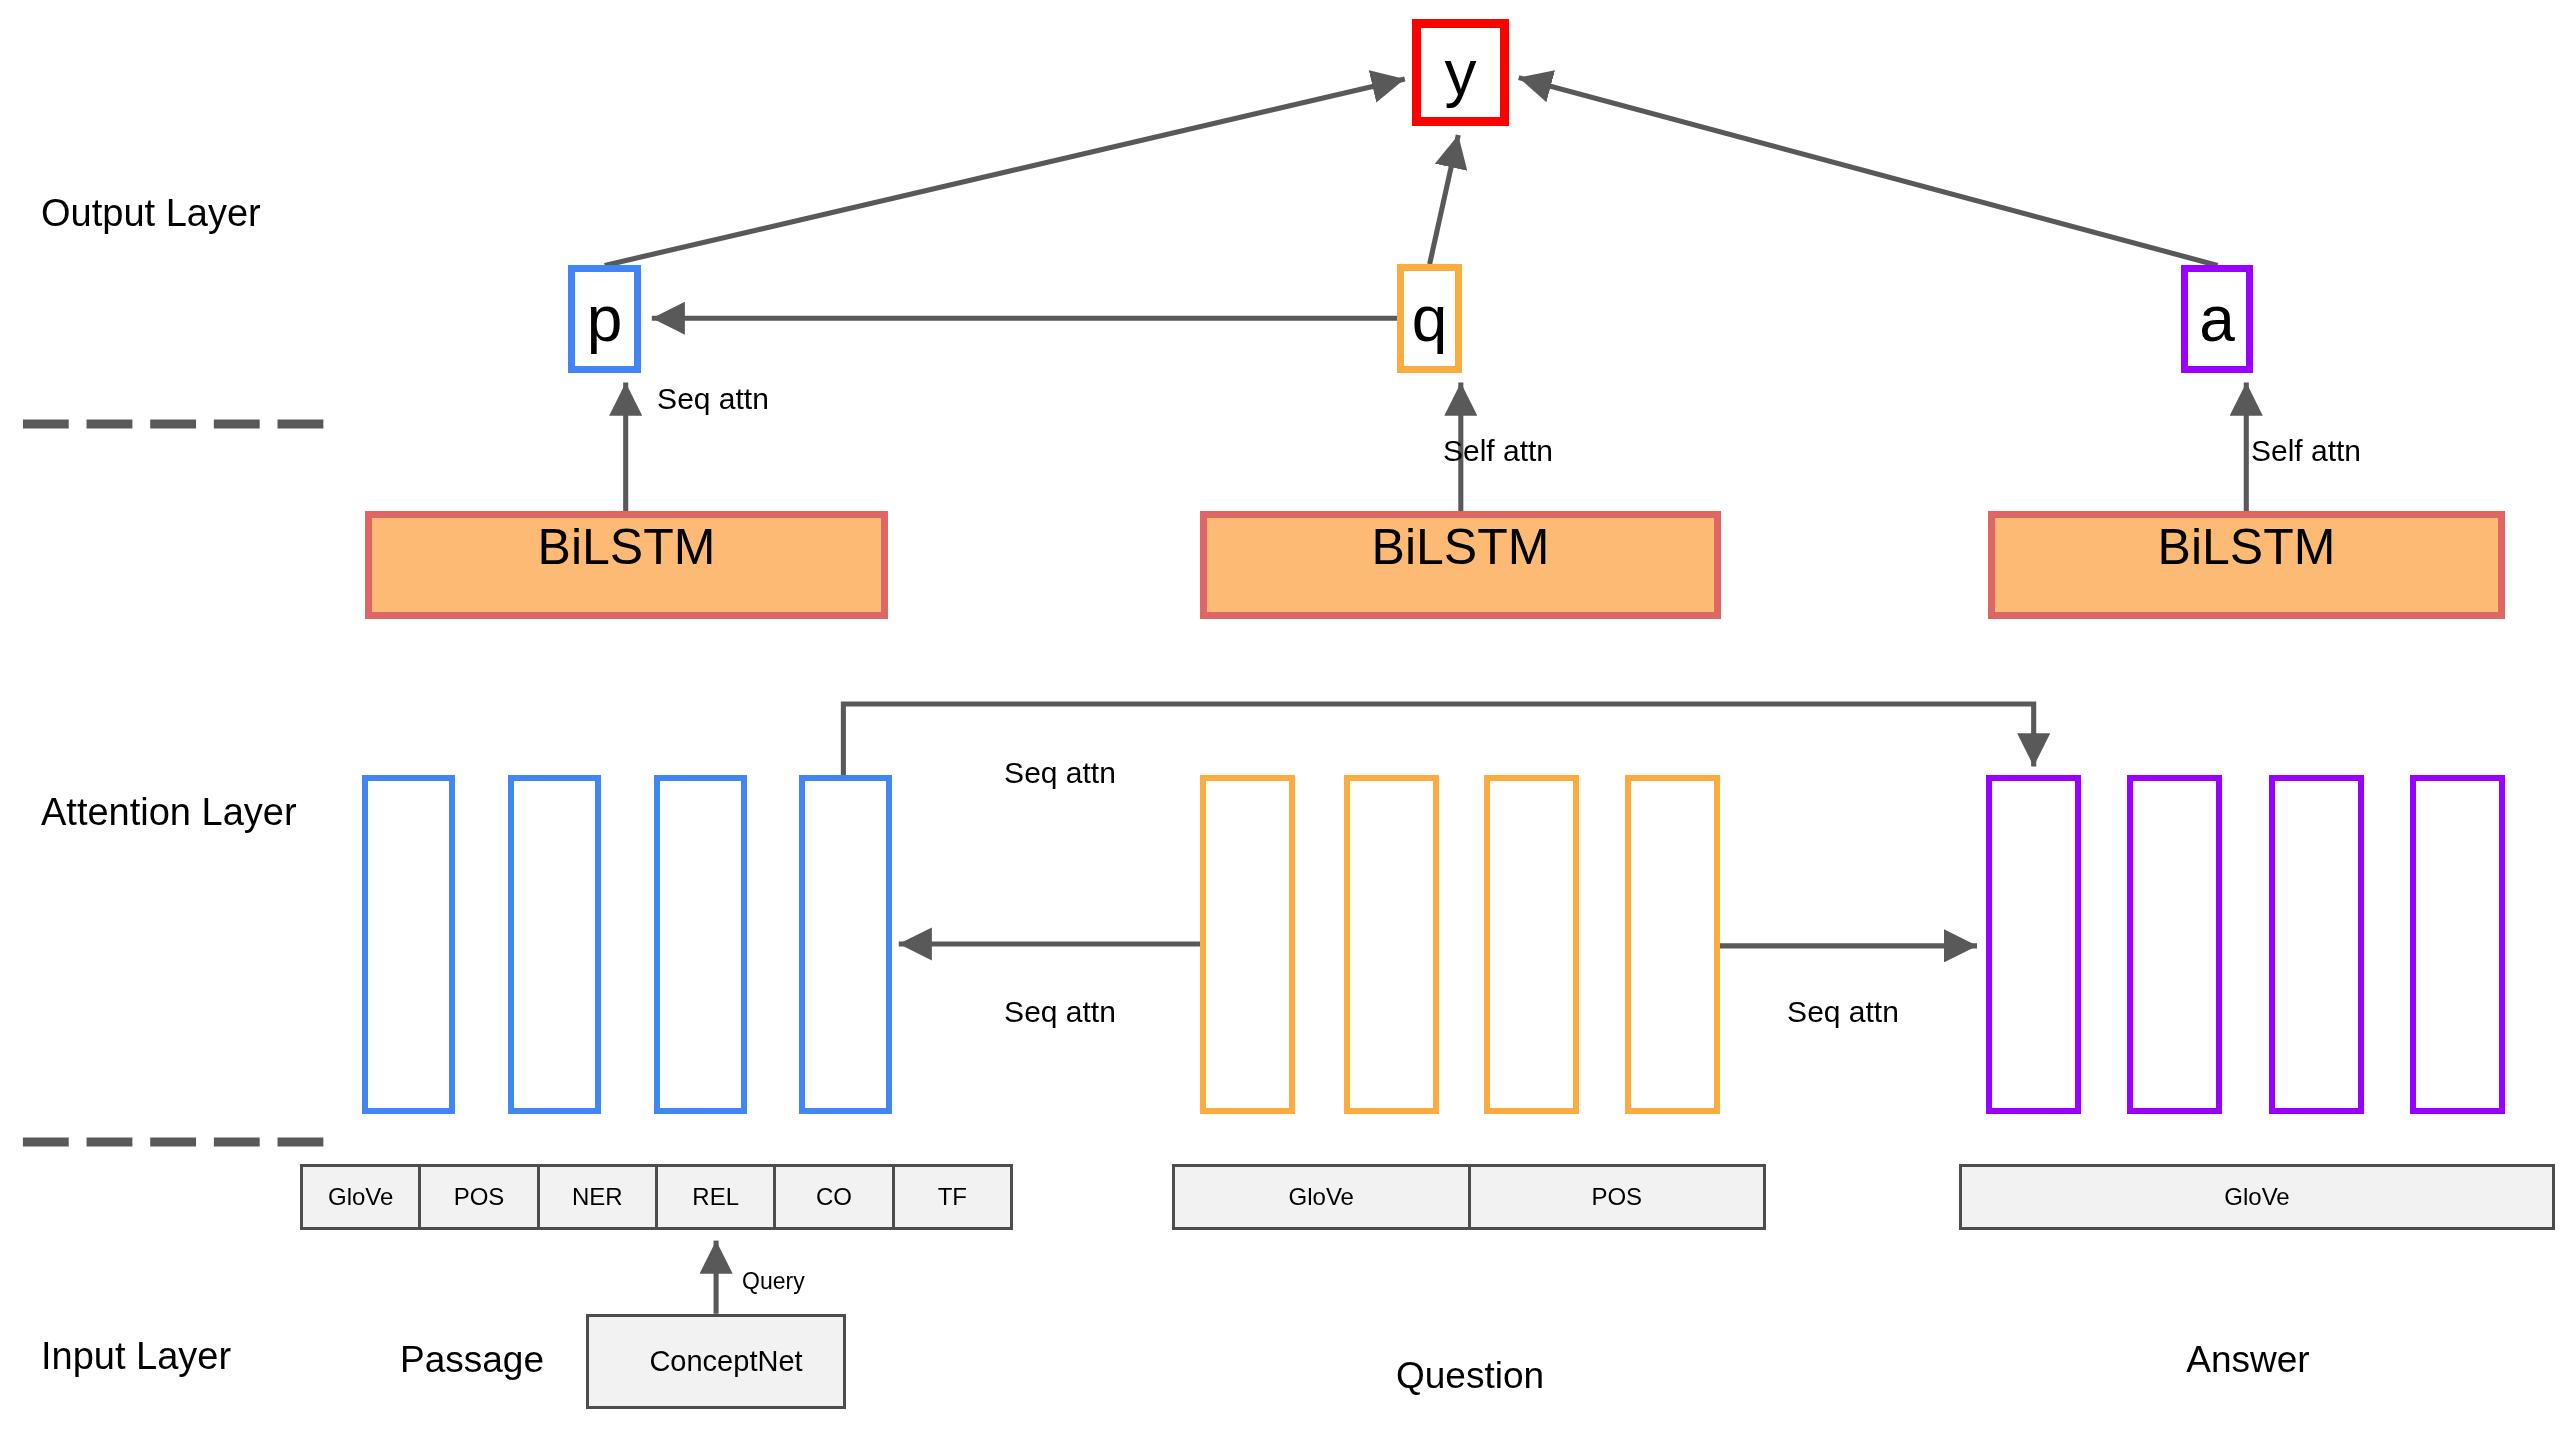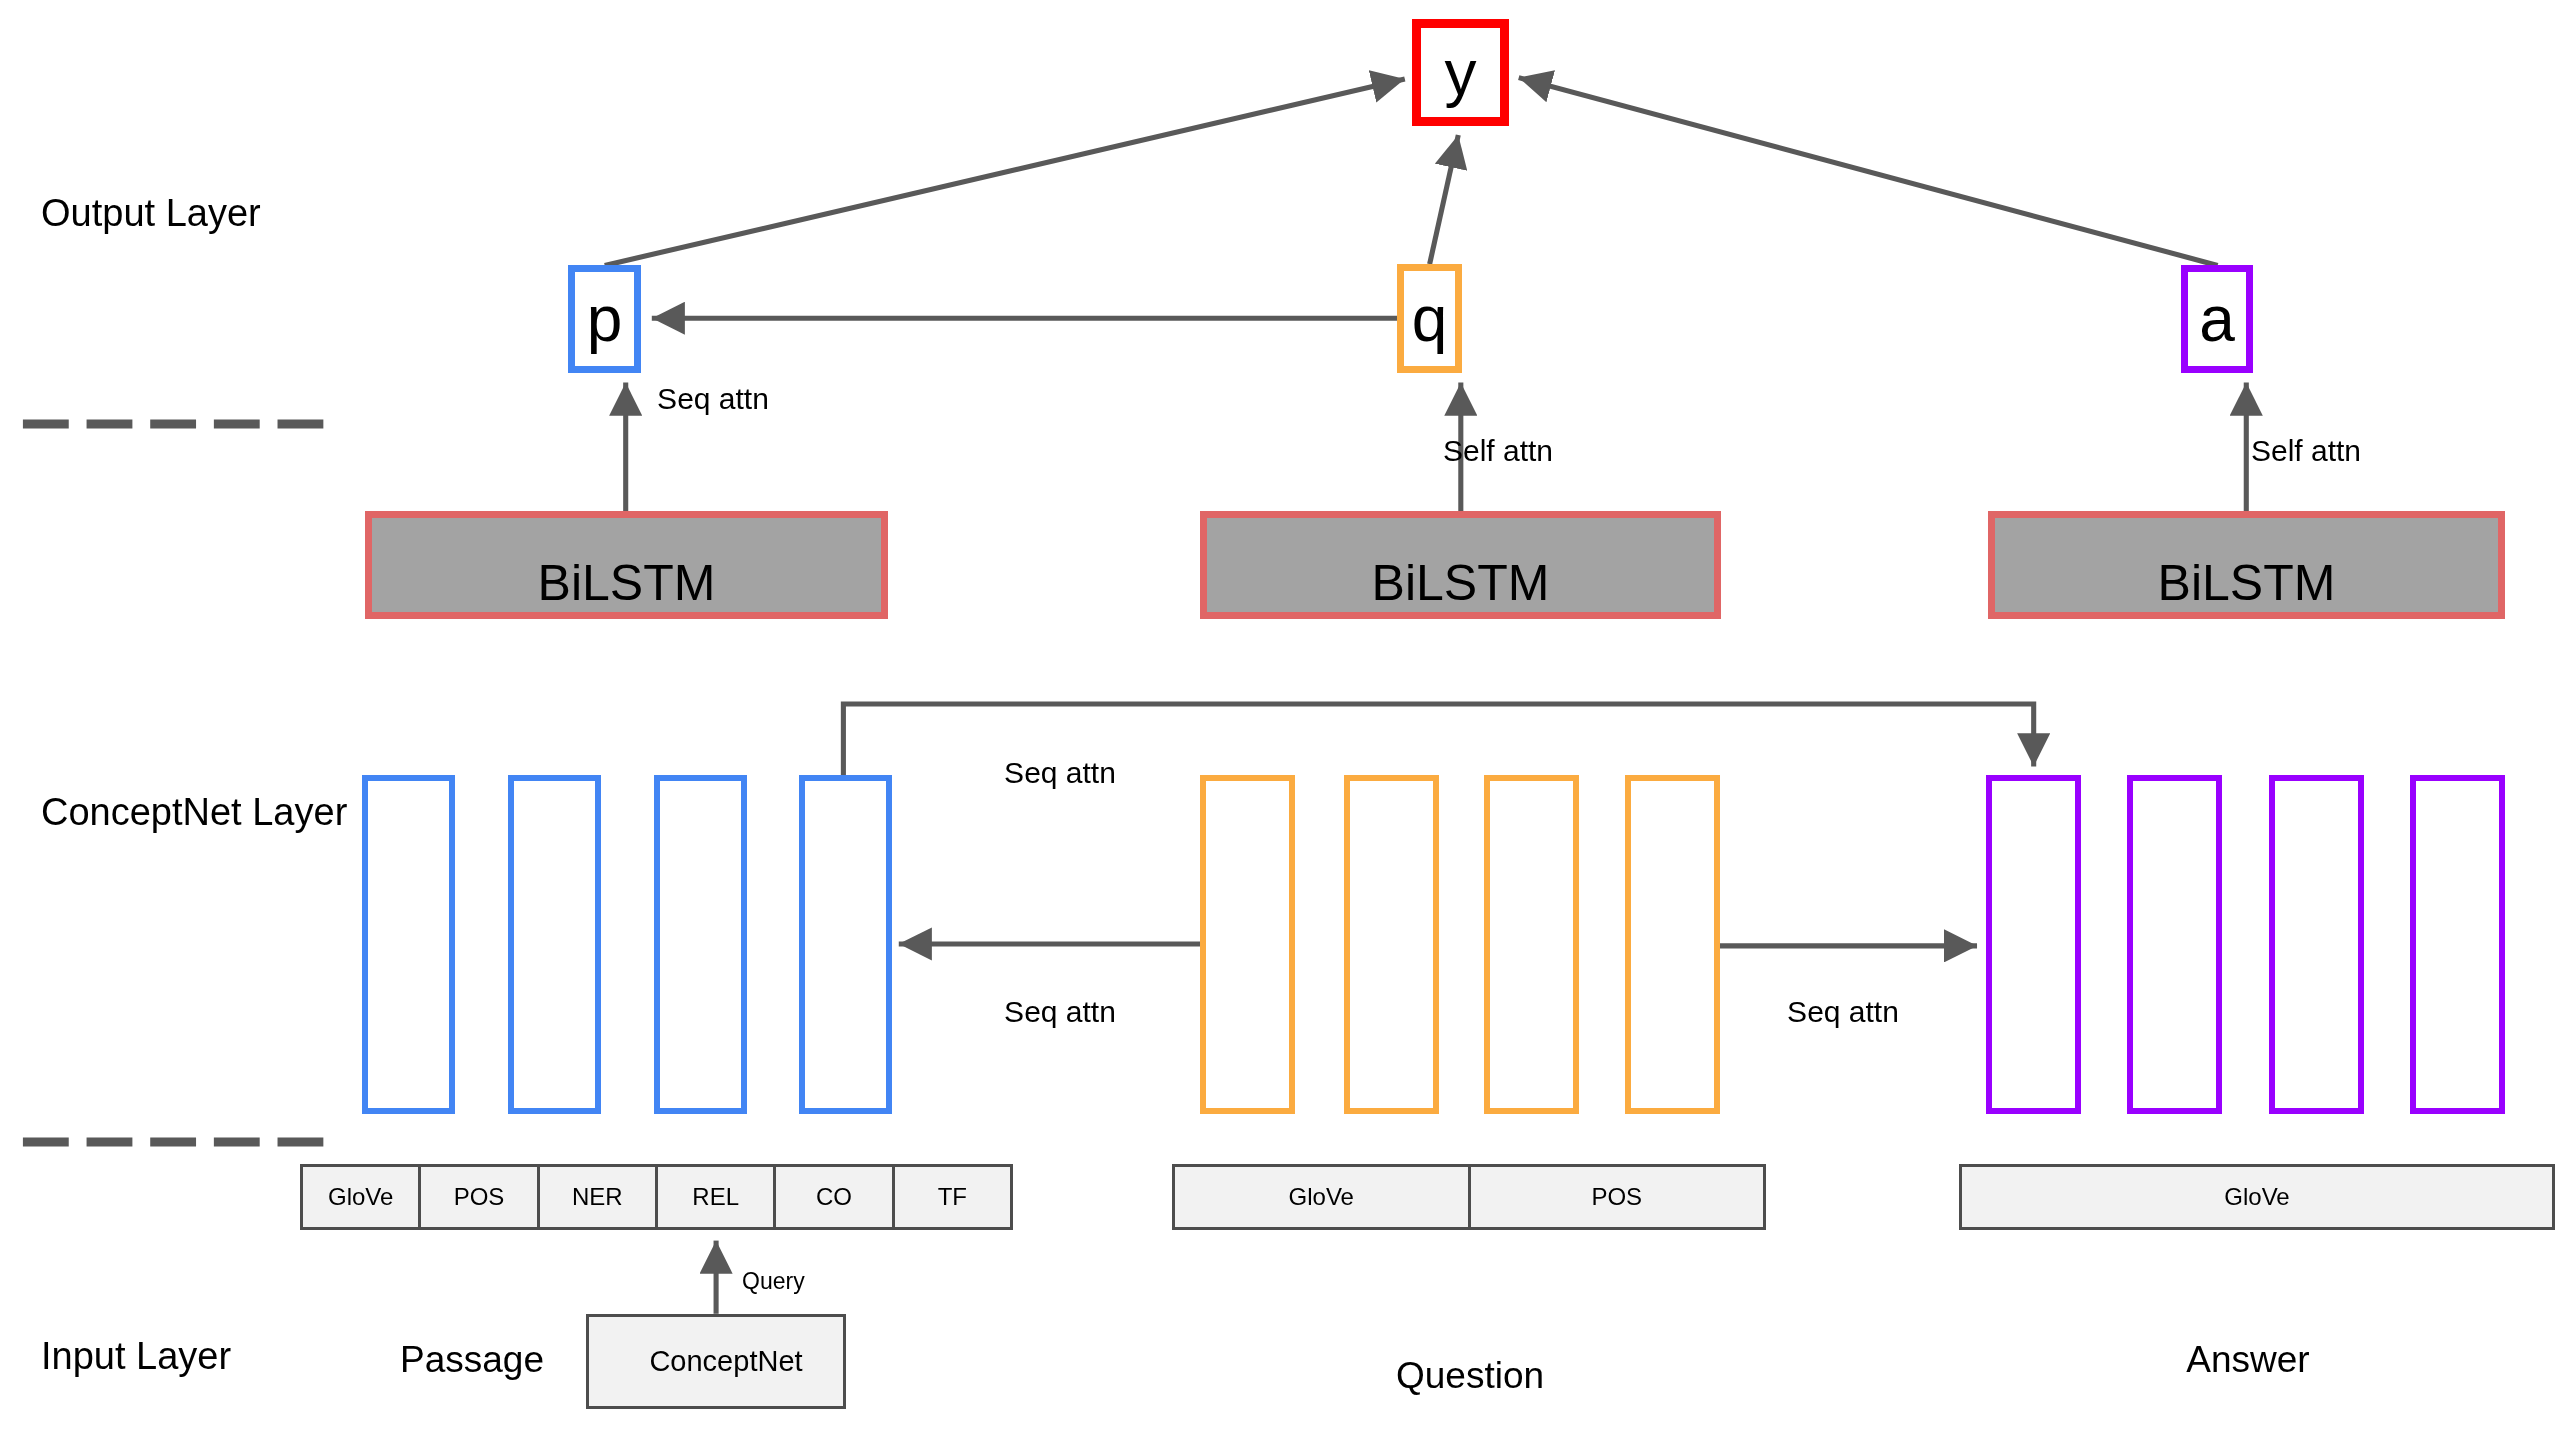--- a/index.html
+++ b/index.html
@@ -14,21 +14,21 @@
   #connector-layer line, #connector-layer polyline{stroke:var(--line);stroke-width:8;fill:none;}
   #connector-layer .dashed{stroke-width:14;stroke-dasharray:72 28;}
   #ah path{fill:var(--line);}
   .abs{position:absolute;box-sizing:border-box;}
   .node{display:flex;align-items:center;justify-content:center;background:#fff;
         font-size:64px;}
   .node-y{border:9px solid var(--output-accent);}
   .node-p{border:7.6px solid var(--passage-accent);}
   .node-q{border:7.6px solid var(--question-accent);}
   .node-a{border:7.6px solid var(--answer-accent);}
-  .bilstm{display:flex;align-items:flex-end;justify-content:center;background:#a3a3a3;
+  .bilstm{display:flex;align-items:flex-start;justify-content:center;background:#fdba74;
           border:7.6px solid var(--bilstm-accent);font-size:50px;}
   .col{background:#fff;width:93px;height:339px;top:775px;}
   .col-p{border:6.4px solid var(--passage-accent);}
   .col-q{border:6.4px solid var(--question-accent);}
   .col-a{border:6.4px solid var(--answer-accent);}
   .feature-row{display:flex;background:var(--box-fill);border:3.8px solid var(--box-border);
                top:1164px;height:66px;}
   .feature-cell{flex:1;display:flex;align-items:center;justify-content:center;
                 font-size:24px;border-right:3.8px solid var(--box-border);}
   .feature-cell:last-child{border-right:none;}
@@ -61,21 +61,21 @@
     <polyline points="1325,1218 1325,1106 3195,1106 3195,1204" marker-end="url(#ah)"></polyline>
     <line x1="1886" y1="1483" x2="1412" y2="1483" marker-end="url(#ah)"></line>
     <line x1="2702" y1="1486" x2="3106" y2="1486" marker-end="url(#ah)"></line>
     <line x1="1125" y1="2064" x2="1125" y2="1949" marker-end="url(#ah)"></line>
 
     <line class="dashed" x1="36" y1="666" x2="508" y2="666"></line>
     <line class="dashed" x1="36" y1="1794" x2="508" y2="1794"></line>
   </svg>
 
   <div class="abs layer-label" style="left:29px;top:192px;">Output Layer</div>
-  <div class="abs layer-label" style="left:29px;top:791px;">ConceptNet Layer</div>
+  <div class="abs layer-label" style="left:29px;top:791px;">Attention Layer</div>
   <div class="abs layer-label" style="left:29px;top:1335px;">Input Layer</div>
 
   <div class="abs node node-y" style="left:1412px;top:19px;width:97px;height:107px;">
     <span>y</span>
   </div>
   <div class="abs node node-p" style="left:568px;top:265px;width:73px;height:108px;">
     <span>p</span>
   </div>
   <div class="abs node node-q" style="left:1397px;top:264px;width:65px;height:109px;">
     <span>q</span>

